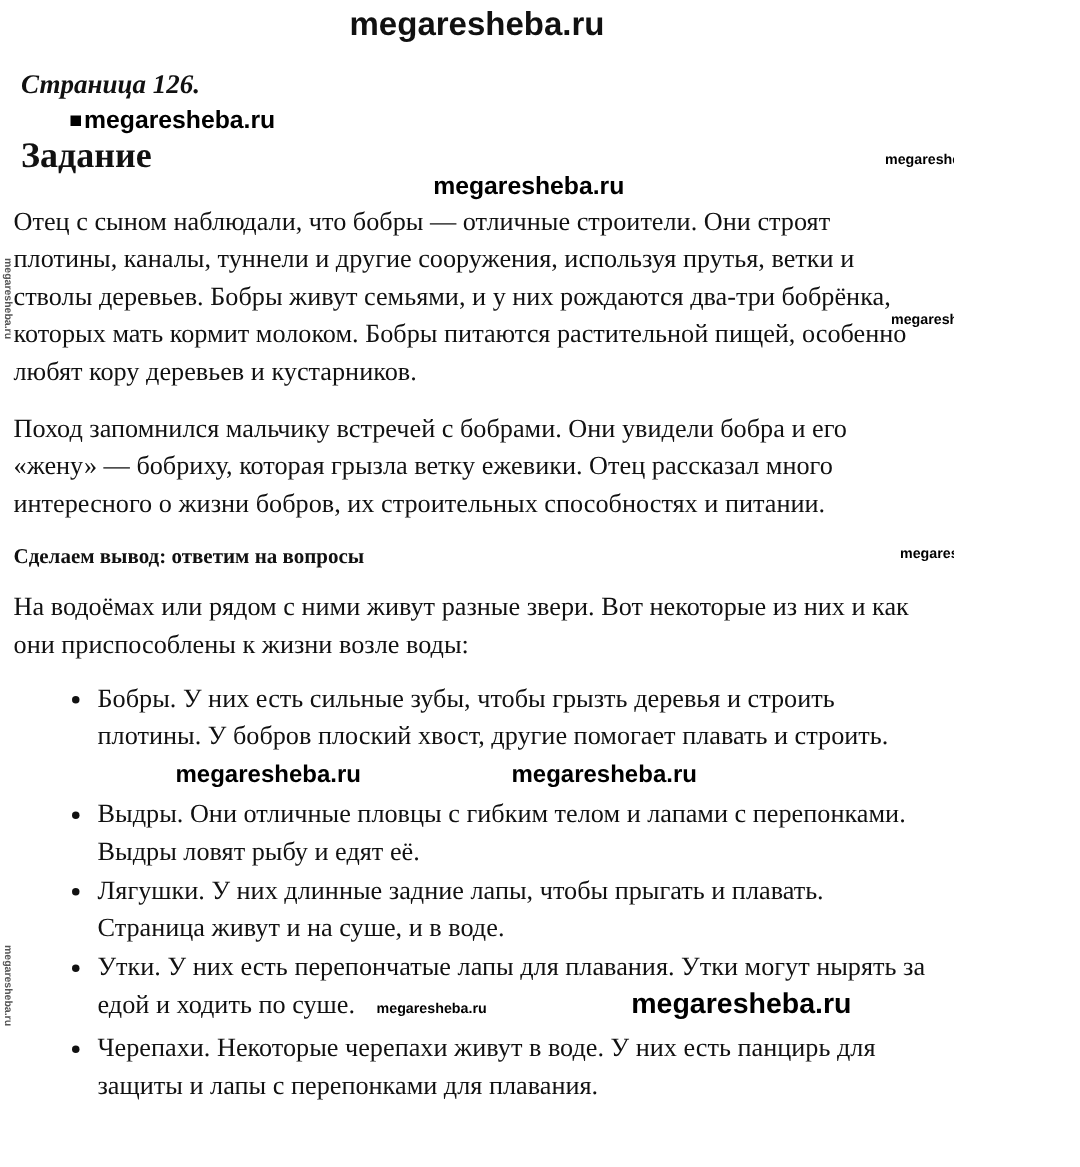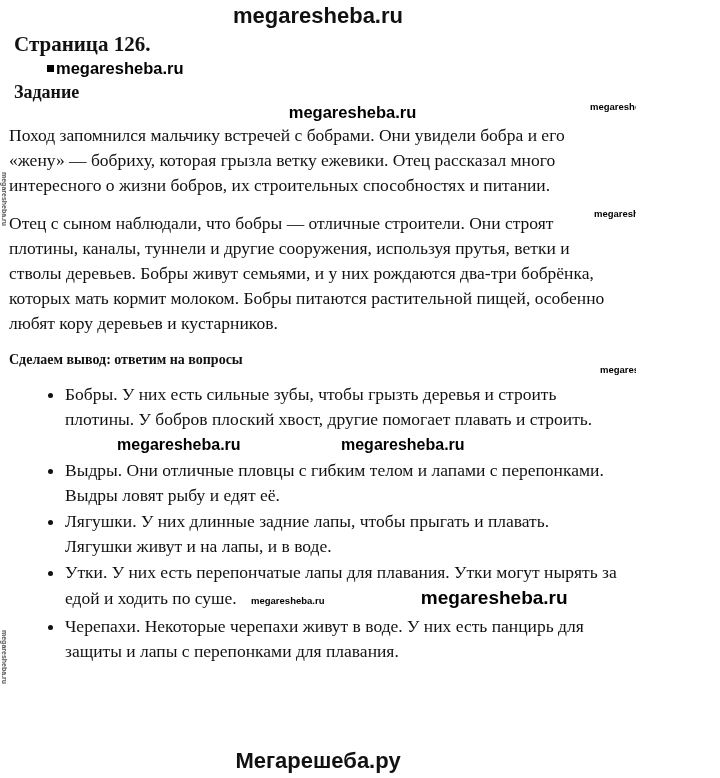--- a/index.html
+++ b/index.html
@@ -10,22 +10,22 @@
     font-family: "Liberation Serif", serif;
   }
   .page { position: relative; width: 636px; height: 778px; overflow: hidden; background: #fff; }
   .content { padding: 0 16px 0 9px; }
 
   .site-title {
     font-family: "Liberation Sans", sans-serif;
     font-weight: 700; font-size: 22px;
     text-align: center; padding-top: 3px; line-height: 26px;
   }
-  .page-label { font-size: 21px; font-weight: 700; margin: 4px 0 0 5px; line-height: 22px; }
-  .task-label { font-size: 18px; font-weight: 700; margin: 2px 0 0 5px; line-height: 22px; }
+  .page-label { font-size: 18px; font-weight: 700; margin: 16px 0 0 5px; line-height: 22px; font-style: italic; }
+  .task-label { font-size: 24px; font-weight: 700; margin: 2px 0 0 5px; line-height: 22px; }
   .conclusion-heading { font-size: 14px; font-weight: 700; margin: 1px 0 0 0; line-height: 22px; }
 
   .wm {
     font-family: "Liberation Sans", sans-serif;
     font-weight: 700; white-space: nowrap; color: #000;
   }
   .wm-md { font-size: 16.5px; }
   .wm-sm { font-size: 9.5px; }
   .wm-xs { font-size: 7px; color: #555; }
 
@@ -74,53 +74,53 @@
       <span class="sq"></span>
       <span class="wm wm-md">megaresheba.ru</span>
     </div>
 
     <div class="task-label">Задание</div>
 
     <div class="wm-row-center">
       <span class="wm wm-md">megaresheba.ru</span>
     </div>
 
+    <p class="body">Отец с сыном наблюдали, что бобры — отличные строители. Они строят плотины, каналы, туннели и другие сооружения, используя прутья, ветки и стволы деревьев. Бобры живут семьями, и у них рождаются два-три бобрёнка, которых мать кормит молоком. Бобры питаются растительной пищей, особенно любят кору деревьев и кустарников.</p>
+
     <p class="body">Поход запомнился мальчику встречей с бобрами. Они увидели бобра и его «жену» — бобриху, которая грызла ветку ежевики. Отец рассказал много интересного о жизни бобров, их строительных способностях и питании.</p>
-
-    <p class="body">Отец с сыном наблюдали, что бобры — отличные строители. Они строят плотины, каналы, туннели и другие сооружения, используя прутья, ветки и стволы деревьев. Бобры живут семьями, и у них рождаются два-три бобрёнка, которых мать кормит молоком. Бобры питаются растительной пищей, особенно любят кору деревьев и кустарников.</p>
 
 
     <div class="conclusion-heading">Сделаем вывод: ответим на вопросы</div>
 
+    <p class="body intro">На водоёмах или рядом с ними живут разные звери. Вот некоторые из них и как они приспособлены к жизни возле воды:</p>
 
     <ul class="animals">
       <li>
         <span>Бобры. У них есть сильные зубы, чтобы грызть деревья и строить плотины. У бобров плоский хвост, другие помогает плавать и строить.</span>
         <span class="wm wm-inline1">megaresheba.ru</span>
         <span class="wm wm-inline2">megaresheba.ru</span>
       </li>
       <li>
         <span>Выдры. Они отличные пловцы с гибким телом и лапами с перепонками. Выдры ловят рыбу и едят её.</span>
       </li>
       <li>
-        <span>Лягушки. У них длинные задние лапы, чтобы прыгать и плавать. Лягушки живут и на лапы, и в воде.</span>
+        <span>Лягушки. У них длинные задние лапы, чтобы прыгать и плавать. Страница живут и на суше, и в воде.</span>
       </li>
       <li>
         <span>Утки. У них есть перепончатые лапы для плавания. Утки могут нырять за едой и ходить по суше.</span>
         <span class="wm wm-inline-sm">megaresheba.ru</span>
         <span class="wm wm-inline3">megaresheba.ru</span>
       </li>
       <li>
         <span>Черепахи. Некоторые черепахи живут в воде. У них есть панцирь для защиты и лапы с перепонками для плавания.</span>
       </li>
     </ul>
 
   </div>
 
   <span class="wm wm-sm abs abs-sm1">megaresheba.ru</span>
   <span class="wm wm-sm abs abs-sm2">megaresheba.ru</span>
   <span class="wm wm-sm abs abs-sm3">megaresheba.ru</span>
   <span class="wm wm-xs abs abs-rot1">megaresheba.ru</span>
   <span class="wm wm-xs abs abs-rot2">megaresheba.ru</span>
 
-  <div class="footer-brand">Мегарешеба.ру</div>
 
 </div>
 
 </body></html>

